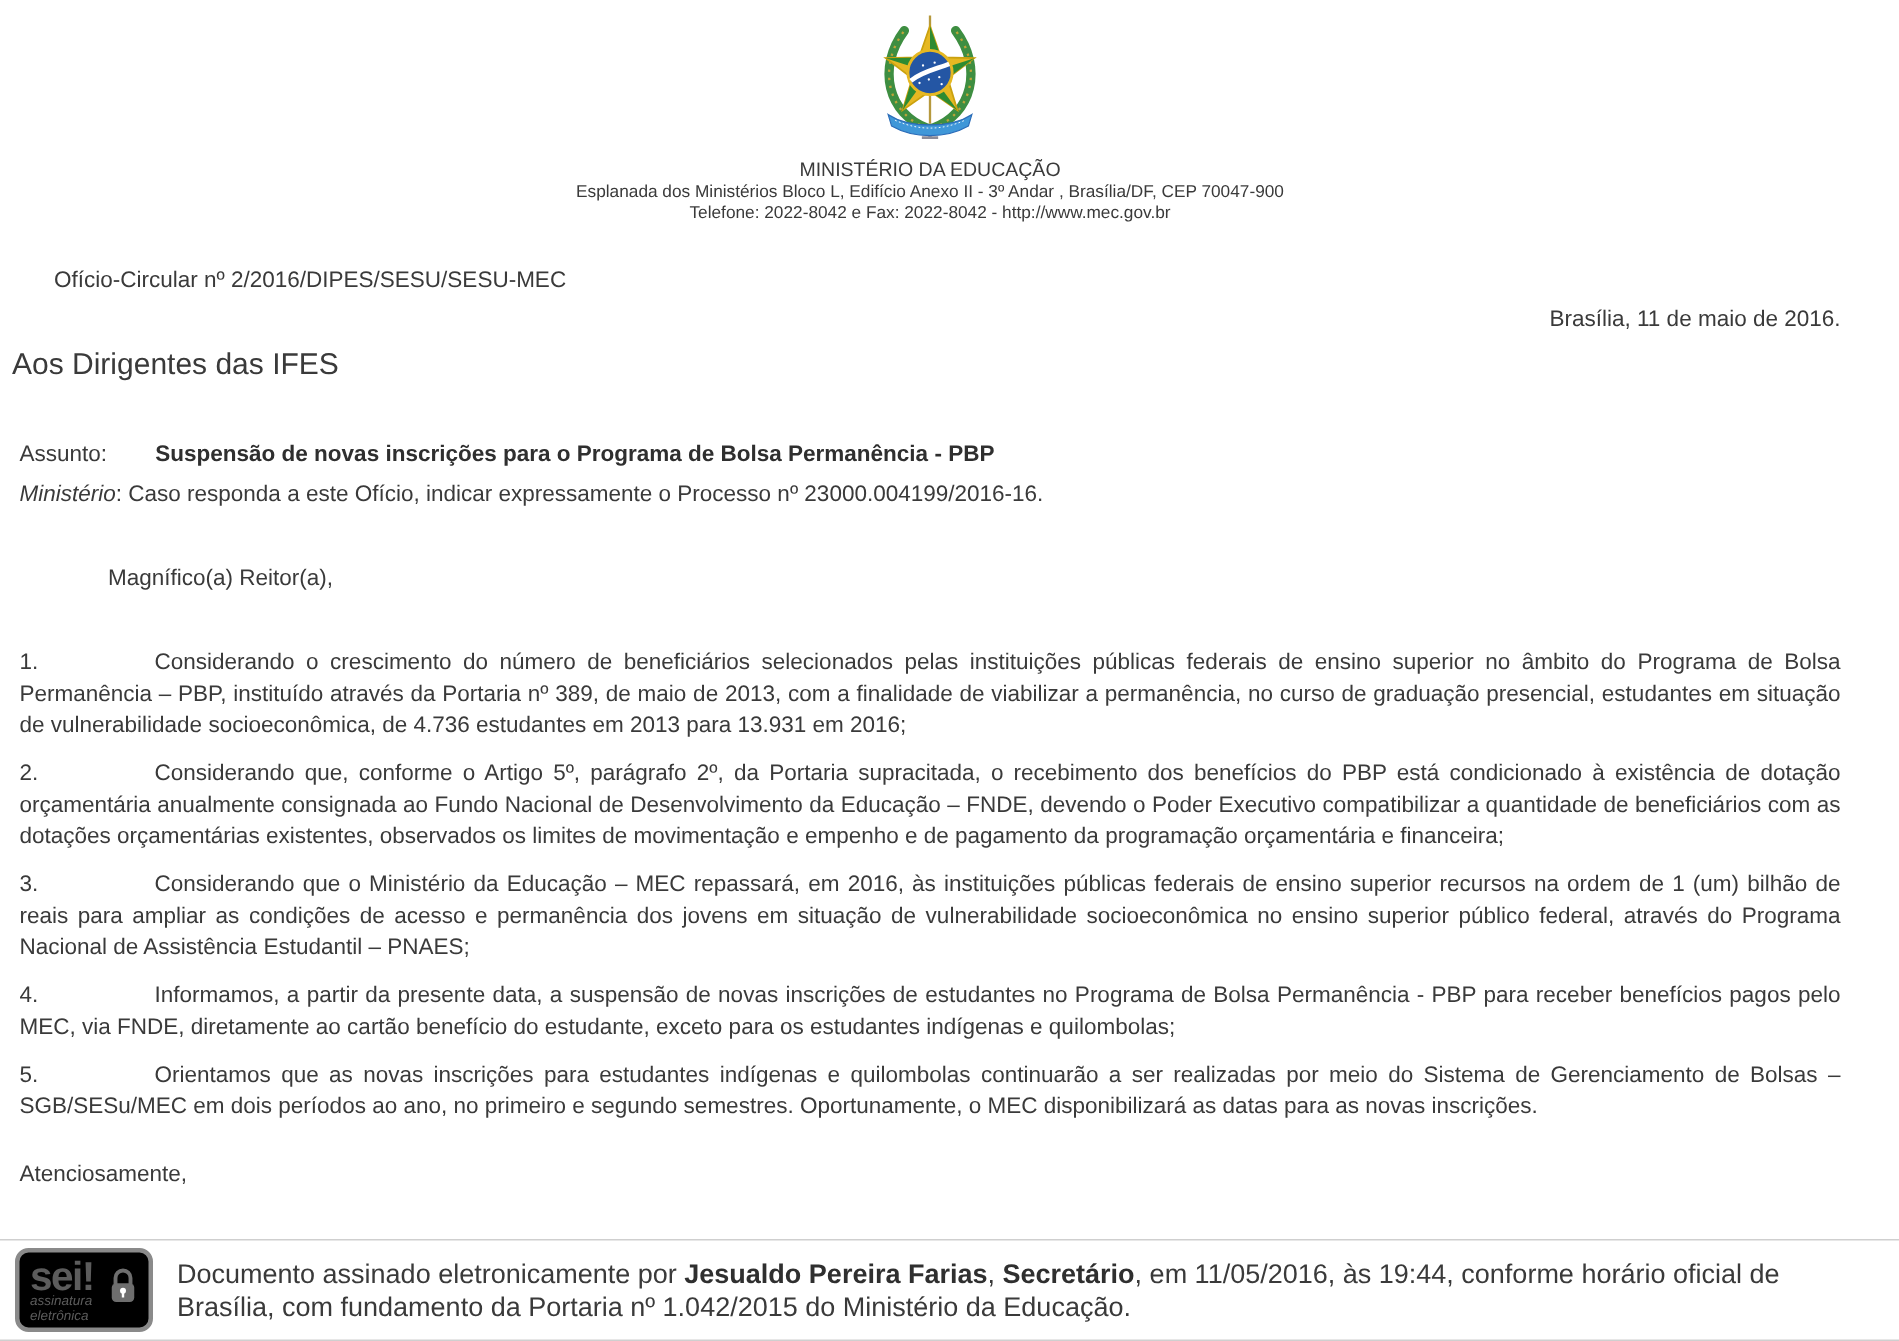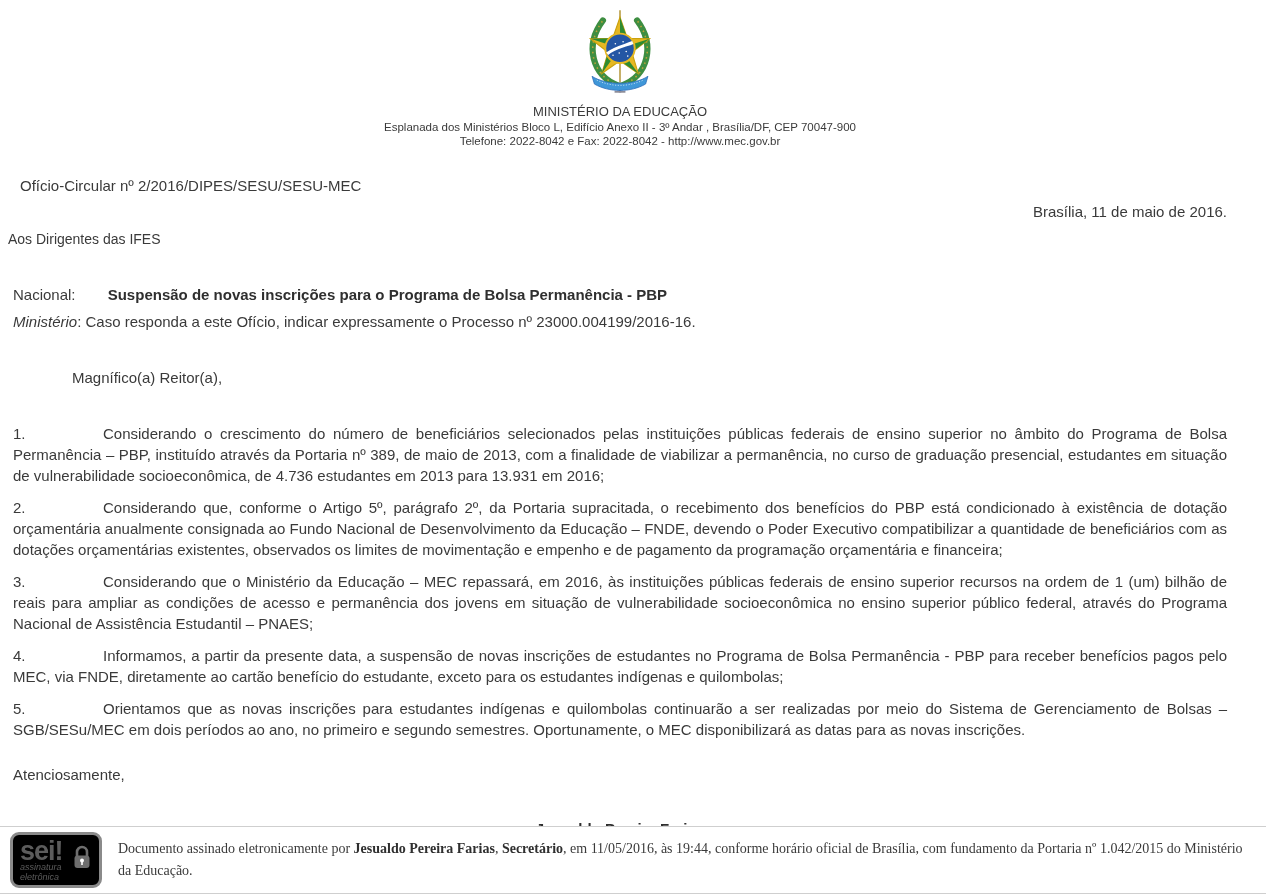--- a/index.html
+++ b/index.html
@@ -13,23 +13,23 @@
   }
   .page { width: 1239px; height: 894px; padding: 8px 12px 0 13px; }
 
   
   .letterhead { text-align: center; }
   .emblem { display: inline-block; }
   .ministry { font-size: 13px; margin-top: 2px; color: #3a3a3a; }
   .addr-line { font-size: 11.5px; margin-top: 2px; color: #3a3a3a; }
 
   
-  .doc-number { font-size: 15px; margin-top: 30px; margin-left: 7px; }
+  .doc-number { font-size: 15px; margin-top: 30px; margin-left: 23px; }
   .date-line { font-size: 15px; text-align: right; margin-top: 9px; }
-  .recipients { font-size: 14px; margin-top: 11px; margin-left: -5px; }
+  .recipients { font-size: 20px; margin-top: 11px; margin-left: -5px; }
 
   .subject-line { font-size: 15px; margin-top: 39px; }
   .subject-line b { color: #2f2f2f; margin-left: 28px; }
   .reference-line { font-size: 15px; margin-top: 10px; }
   .reference-line .ref-label { font-style: italic; }
 
   .salutation { font-size: 15px; margin-top: 39px; margin-left: 59px; }
 
   .paragraphs { margin-top: 37px; }
   .num-para {
@@ -70,21 +70,21 @@
     position: absolute; left: 7px; top: 1px;
     font-size: 27px; font-weight: bold; color: #5c5c5c;
     letter-spacing: -1px;
     font-family: "Liberation Sans", sans-serif;
   }
   .sei-caption {
     position: absolute; left: 7px; bottom: 3px;
     font-size: 9px; line-height: 10px; color: #5c5c5c; font-style: italic;
   }
   .sei-lock { position: absolute; right: 6px; top: 10px; }
-  .sig-text { font-size: 14px; line-height: 22px; color: #3a3a3a; font-family: Liberation Serif, serif; }
+  .sig-text { font-size: 18px; line-height: 22px; color: #3a3a3a; }
   .sig-text b { color: #2f2f2f; }
 </style>
 </head>
 <body>
 
 <div class="page">
 
   <div class="letterhead">
     <span class="emblem">
       <svg width="78" height="90" viewBox="0 0 100 116" aria-hidden="true">
@@ -120,21 +120,21 @@
     </span>
     <div class="ministry">MINISTÉRIO DA EDUCAÇÃO</div>
     <div class="addr-line">Esplanada dos Ministérios Bloco L, Edifício Anexo II - 3º Andar , Brasília/DF, CEP 70047-900</div>
     <div class="addr-line">Telefone: 2022-8042 e Fax: 2022-8042 - http://www.mec.gov.br</div>
   </div>
 
   <div class="doc-number">Ofício-Circular nº 2/2016/DIPES/SESU/SESU-MEC</div>
   <div class="date-line">Brasília, 11 de maio de 2016.</div>
   <div class="recipients">Aos Dirigentes das IFES</div>
 
-  <div class="subject-line"><span>Nacional: </span><b>Suspensão de novas inscrições para o Programa de Bolsa Permanência - PBP</b></div>
+  <div class="subject-line"><span>Assunto: </span><b>Suspensão de novas inscrições para o Programa de Bolsa Permanência - PBP</b></div>
 
   <div class="reference-line"><span class="ref-label">Ministério</span><span>: Caso responda a este Ofício, indicar expressamente o Processo nº 23000.004199/2016-16.</span></div>
 
   <div class="salutation">Magnífico(a) Reitor(a),</div>
 
   <div class="paragraphs">
     <p class="num-para"><span class="pnum">1.</span><span>Considerando o crescimento do número de beneficiários selecionados pelas instituições públicas federais de ensino superior no âmbito do Programa de Bolsa Permanência – PBP, instituído através da Portaria nº 389, de maio de 2013, com a finalidade de viabilizar a permanência, no curso de graduação presencial, estudantes em situação de vulnerabilidade socioeconômica, de 4.736 estudantes em 2013 para 13.931 em 2016;</span></p>
     <p class="num-para"><span class="pnum">2.</span><span>Considerando que, conforme o Artigo 5º, parágrafo 2º, da Portaria supracitada, o recebimento dos benefícios do PBP está condicionado à existência de dotação orçamentária anualmente consignada ao Fundo Nacional de Desenvolvimento da Educação – FNDE, devendo o Poder Executivo compatibilizar a quantidade de beneficiários com as dotações orçamentárias existentes, observados os limites de movimentação e empenho e de pagamento da programação orçamentária e financeira;</span></p>
     <p class="num-para"><span class="pnum">3.</span><span>Considerando que o Ministério da Educação – MEC repassará, em 2016, às instituições públicas federais de ensino superior recursos na ordem de 1 (um) bilhão de reais para ampliar as condições de acesso e permanência dos jovens em situação de vulnerabilidade socioeconômica no ensino superior público federal, através do Programa Nacional de Assistência Estudantil – PNAES;</span></p>
     <p class="num-para"><span class="pnum">4.</span><span>Informamos, a partir da presente data, a suspensão de novas inscrições de estudantes no Programa de Bolsa Permanência - PBP para receber benefícios pagos pelo MEC, via FNDE, diretamente ao cartão benefício do estudante, exceto para os estudantes indígenas e quilombolas;</span></p>

